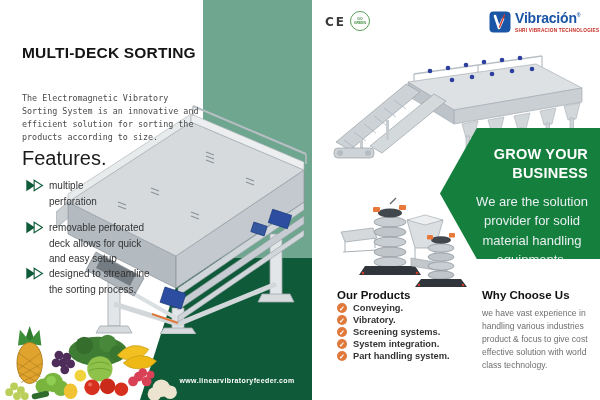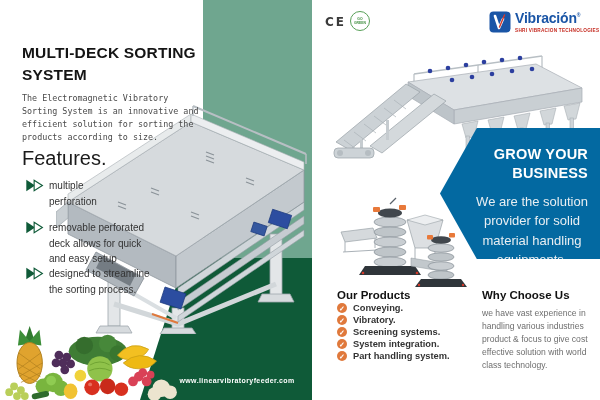--- a/index.html
+++ b/index.html
@@ -32,21 +32,21 @@
     letter-spacing:2px;font-family:"DejaVu Sans",sans-serif;z-index:4;}
   .go-green{position:absolute;left:350px;top:11px;width:18px;height:18px;border:1px solid #58a058;
     border-radius:50%;display:flex;align-items:center;justify-content:center;z-index:4;}
   .go-green span{font-size:3.4px;color:#3e8e3e;font-weight:700;text-align:center;line-height:1.2;}
   .brand{position:absolute;left:489px;top:11px;display:flex;gap:4px;align-items:flex-start;z-index:4;}
   .brand-text{display:flex;flex-direction:column;}
   .brand-name{font-size:14px;font-weight:700;color:#1a55a6;letter-spacing:-.2px;line-height:1.1;}
   .brand-name sup{font-size:5px;color:#1a55a6;}
   .brand-tagline{font-size:4.7px;color:#c4281e;font-weight:700;letter-spacing:.25px;margin-top:2px;white-space:nowrap;}
   .machine-top{position:absolute;left:330px;top:44px;z-index:1;}
-  .banner{position:absolute;left:440px;top:128px;width:160px;height:131px;background:#0369a1;
+  .banner{position:absolute;left:440px;top:128px;width:160px;height:131px;background:#15803d;
     clip-path:polygon(0 50%,23% 0,100% 0,100% 100%,23% 100%);z-index:2;box-sizing:border-box;
     padding:17px 12px 0 44px;}
   .banner-h{text-align:right;font-size:14.5px;font-weight:800;color:#ffffff;line-height:1.3;letter-spacing:.2px;}
   .banner-body{margin-top:9px;margin-left:-8px;text-align:center;font-size:13px;color:#e8eef2;line-height:1.5;}
   .machine-spiral{position:absolute;left:335px;top:180px;z-index:3;}
   .products{position:absolute;left:337px;top:289px;z-index:4;}
   .sec-heading{font-size:11.5px;font-weight:800;color:#111111;}
   .prod-row{display:flex;align-items:center;gap:6px;margin-top:2px;}
   .check{flex:0 0 auto;width:10px;height:10px;border-radius:50%;background:#E0793C;display:flex;
     align-items:center;justify-content:center;color:#fff;font-size:7px;font-weight:700;line-height:1;}
@@ -174,21 +174,20 @@
           <circle cx="23" cy="76" r="4"></circle>
         </g>
 
       <ellipse cx="70" cy="71" rx="7" ry="8" fill="#f1c232"></ellipse>
 
       <rect x="30" y="72" width="18" height="6" rx="3" fill="#2e6b2d" transform="rotate(-12 39 75)"></rect>
     </svg>
 
     <div class="title">
       <div>MULTI-DECK SORTING</div>
-      <div>SYSTEM</div>
     </div>
 
     <div class="desc">The Electromagnetic Vibratory Sorting System is an innovative and efficient solution for sorting the products according to size.</div>
 
     <div class="features-heading">Features.</div>
 
     <div class="feature-row f1">
       <svg class="dbl-arrow" width="20" height="13" viewBox="0 0 22 15">
         <path d="M1 1 L11 7.5 L1 14 Z" fill="#0F5A38"></path>
         <path d="M10 1.5 L19.5 7.5 L10 13.5 Z" fill="#ffffff" stroke="#0F5A38" stroke-width="1.3"></path>

